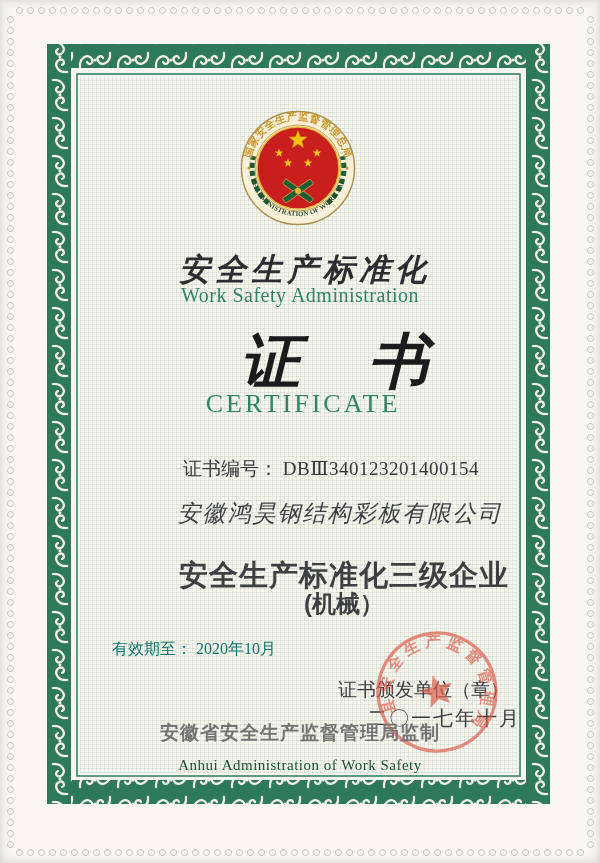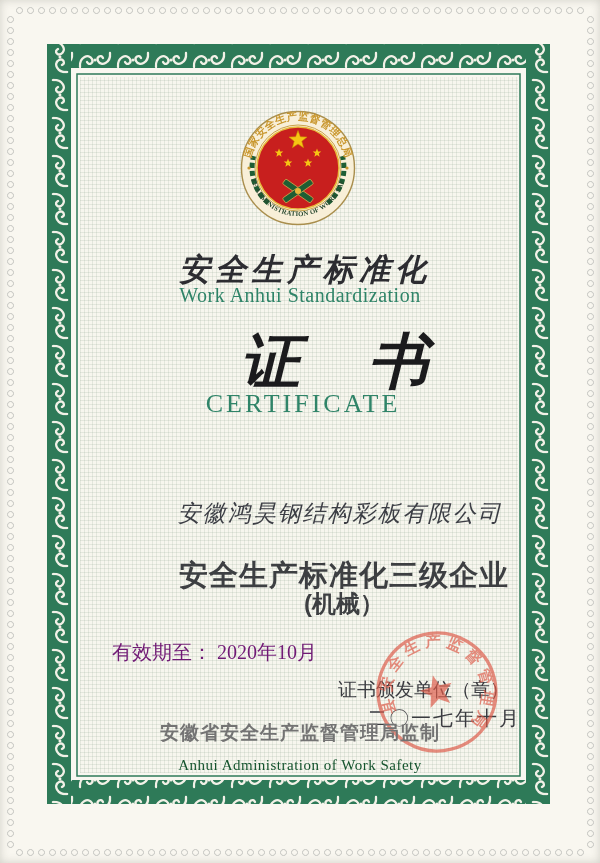--- a/index.html
+++ b/index.html
@@ -48,21 +48,21 @@
   .certno .no{font-family:"Liberation Serif","DejaVu Serif",serif;letter-spacing:.5px;}
 
   .company{top:498px;font-size:23px;font-style:italic;color:#3c3e45;
     letter-spacing:2px;padding-left:40px;}
 
   .grade1{top:556px;font-size:29px;font-weight:bold;color:#3d3f42;
     font-family:"Liberation Sans","DejaVu Sans",sans-serif;letter-spacing:1px;padding-left:44px;}
   .grade2{top:588px;font-size:24px;font-weight:bold;color:#3d3f42;
     font-family:"Liberation Sans","DejaVu Sans",sans-serif;padding-left:44px;}
 
-  .validity{top:639px;left:112px;font-size:20px;color:#701a75;}
+  .validity{top:639px;left:112px;font-size:16px;color:#0f766e;}
 
   .issuer1{top:677px;left:338px;font-size:19px;color:#3a3b40;}
   .issuer2{top:705px;left:338px;font-size:20px;color:#3a3b40;letter-spacing:2px;padding-left:29px;}
 
   .stamp{left:372px;top:627px;opacity:.8;}
 
   .footer-cn{top:720px;font-size:19px;font-weight:bold;color:#737373;
     font-family:"Liberation Sans","DejaVu Sans",sans-serif;letter-spacing:1px;}
   .footer-en{top:757px;font-size:15px;color:#14532d;letter-spacing:.5px;}
 </style>
@@ -125,25 +125,29 @@
     <circle cx="107" cy="58" r="1.6" fill="#c9972e"></circle>
     <text font-size="10.5" font-weight="bold" fill="#c9972e" letter-spacing="0.5" font-family="Liberation Serif, DejaVu Serif, serif">
       <textPath href="#arcTop" startOffset="50%" text-anchor="middle">国家安全生产监督管理总局</textPath>
     </text>
     <text font-size="6.8" font-weight="bold" fill="#27482f" letter-spacing="0.2" font-family="Liberation Serif, DejaVu Serif, serif">
       <textPath href="#arcBot" startOffset="50%" text-anchor="middle">STATE ADMINISTRATION OF WORK SAFETY</textPath>
     </text>
   </svg>
 
   <div class="abs center title-cn">安全生产标准化</div>
-  <div class="abs center title-en">Work Anhui Standardization</div>
+  <div class="abs center title-en">Work Safety Administration</div>
 
   <div class="abs center cert-cn">证书</div>
   <div class="abs center cert-en">CERTIFICATE</div>
 
+  <div class="abs certno">
+    <span>证书编号：</span>
+    <span class="no">DBⅢ340123201400154</span>
+  </div>
 
   <div class="abs center company">安徽鸿昊钢结构彩板有限公司</div>
 
   <div class="abs center grade1">安全生产标准化三级企业</div>
   <div class="abs center grade2">(机械）</div>
 
   <div class="abs validity">
     <span>有效期至：</span>
     <span>2020年10月</span>
   </div>

